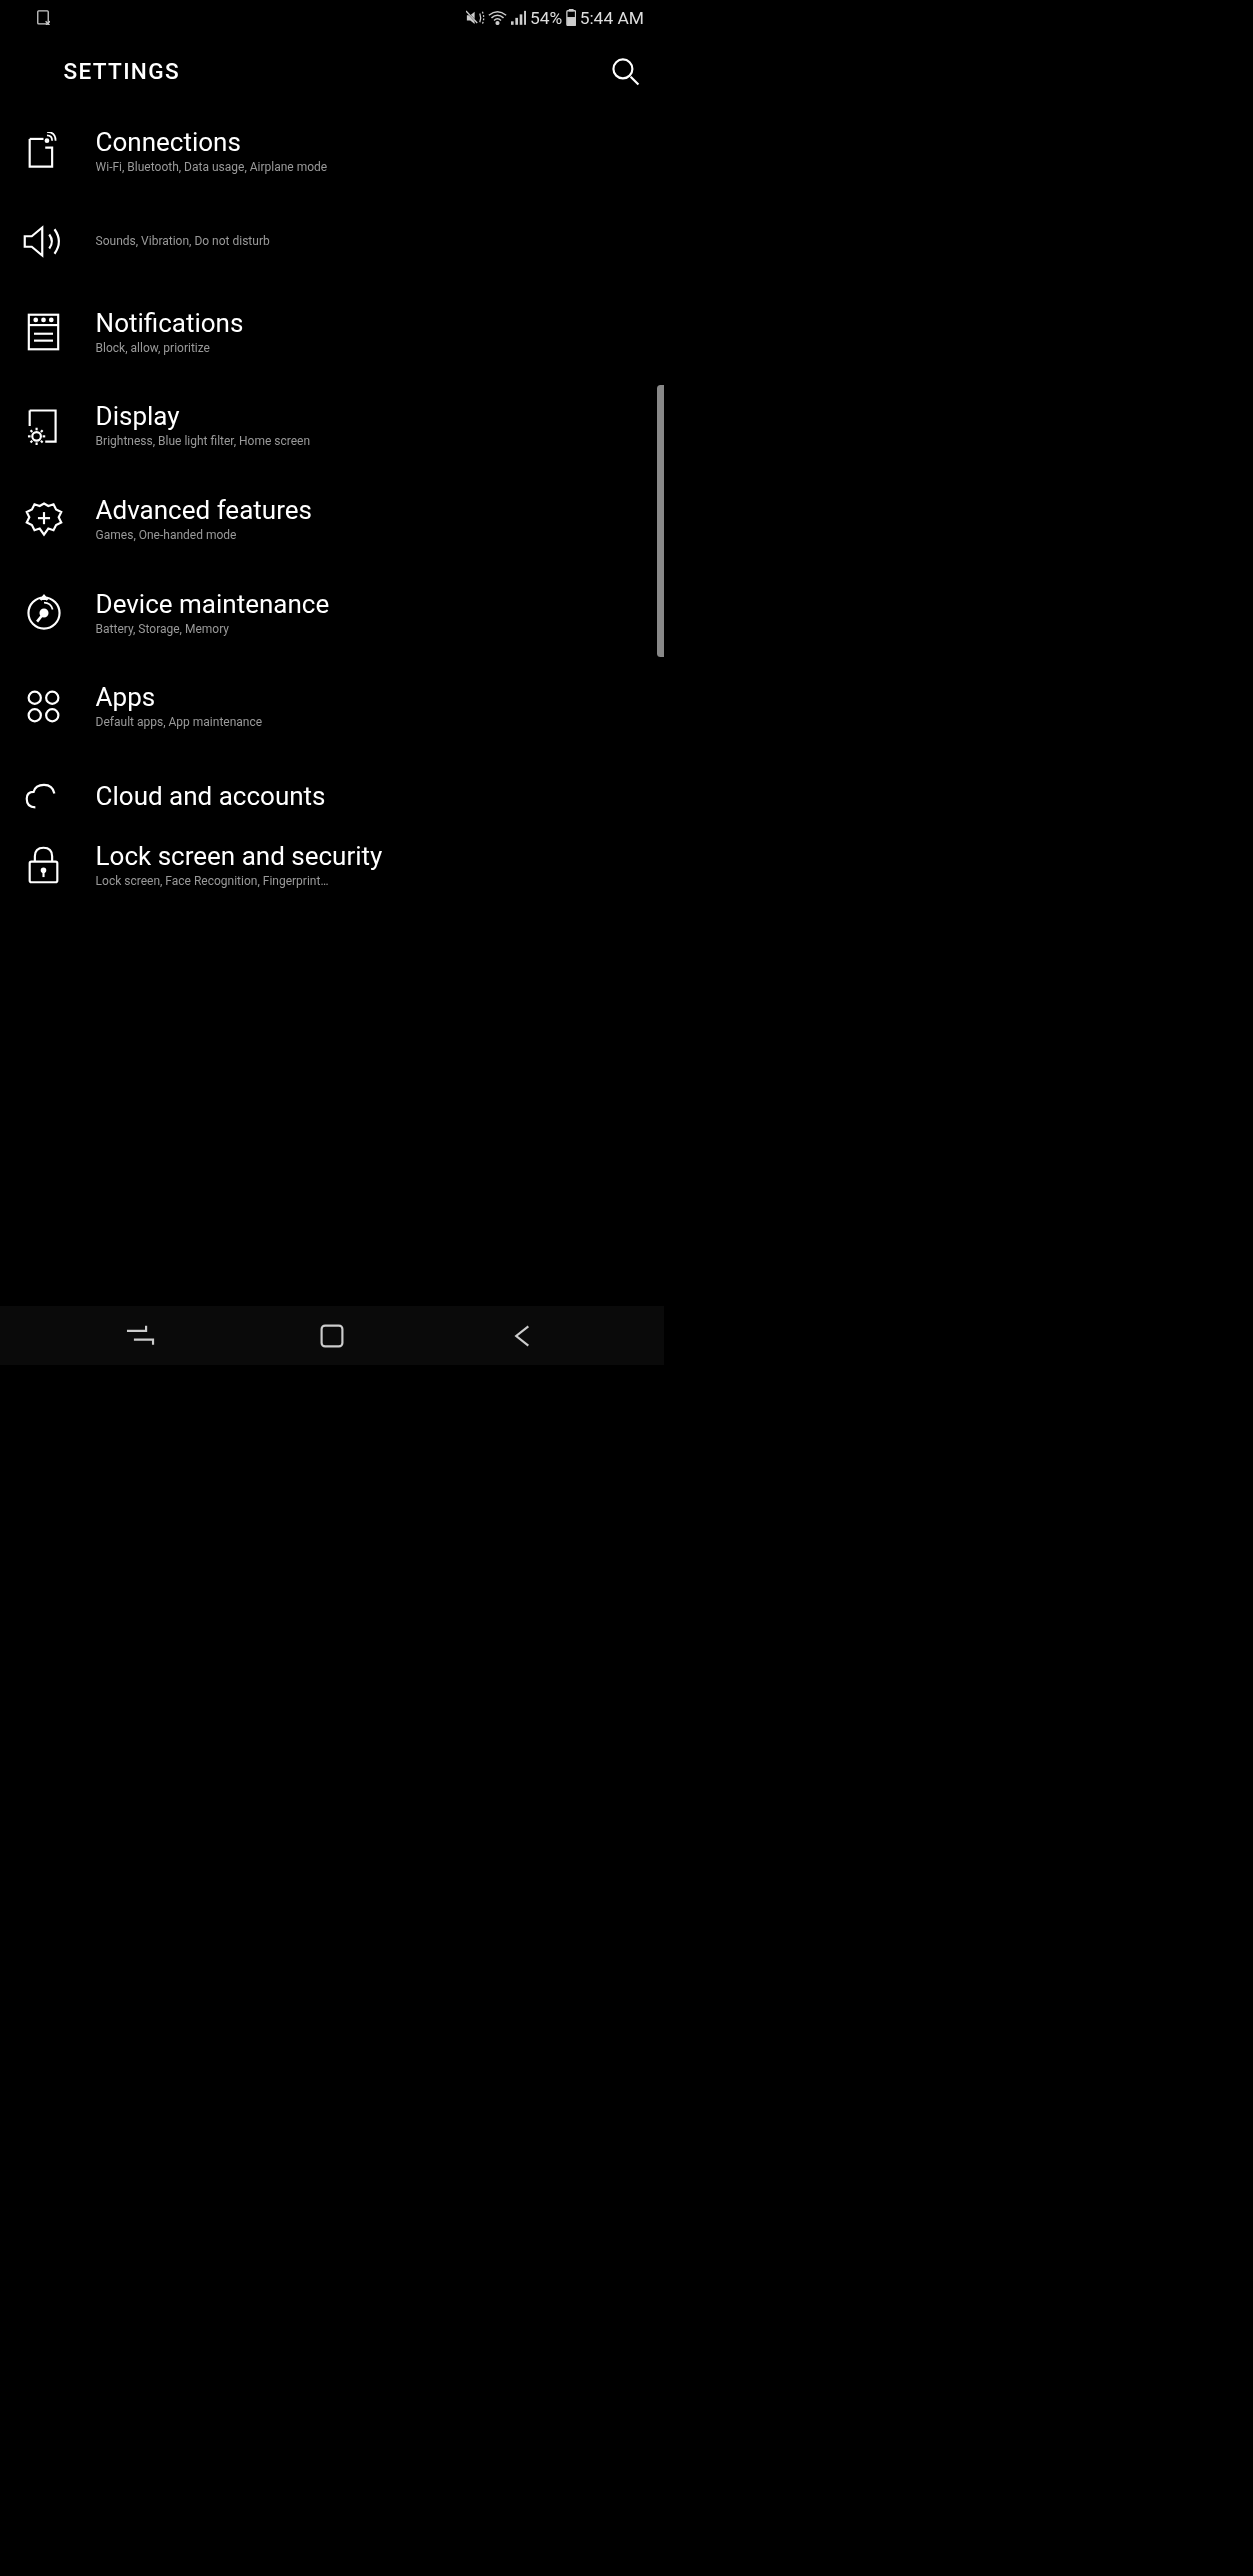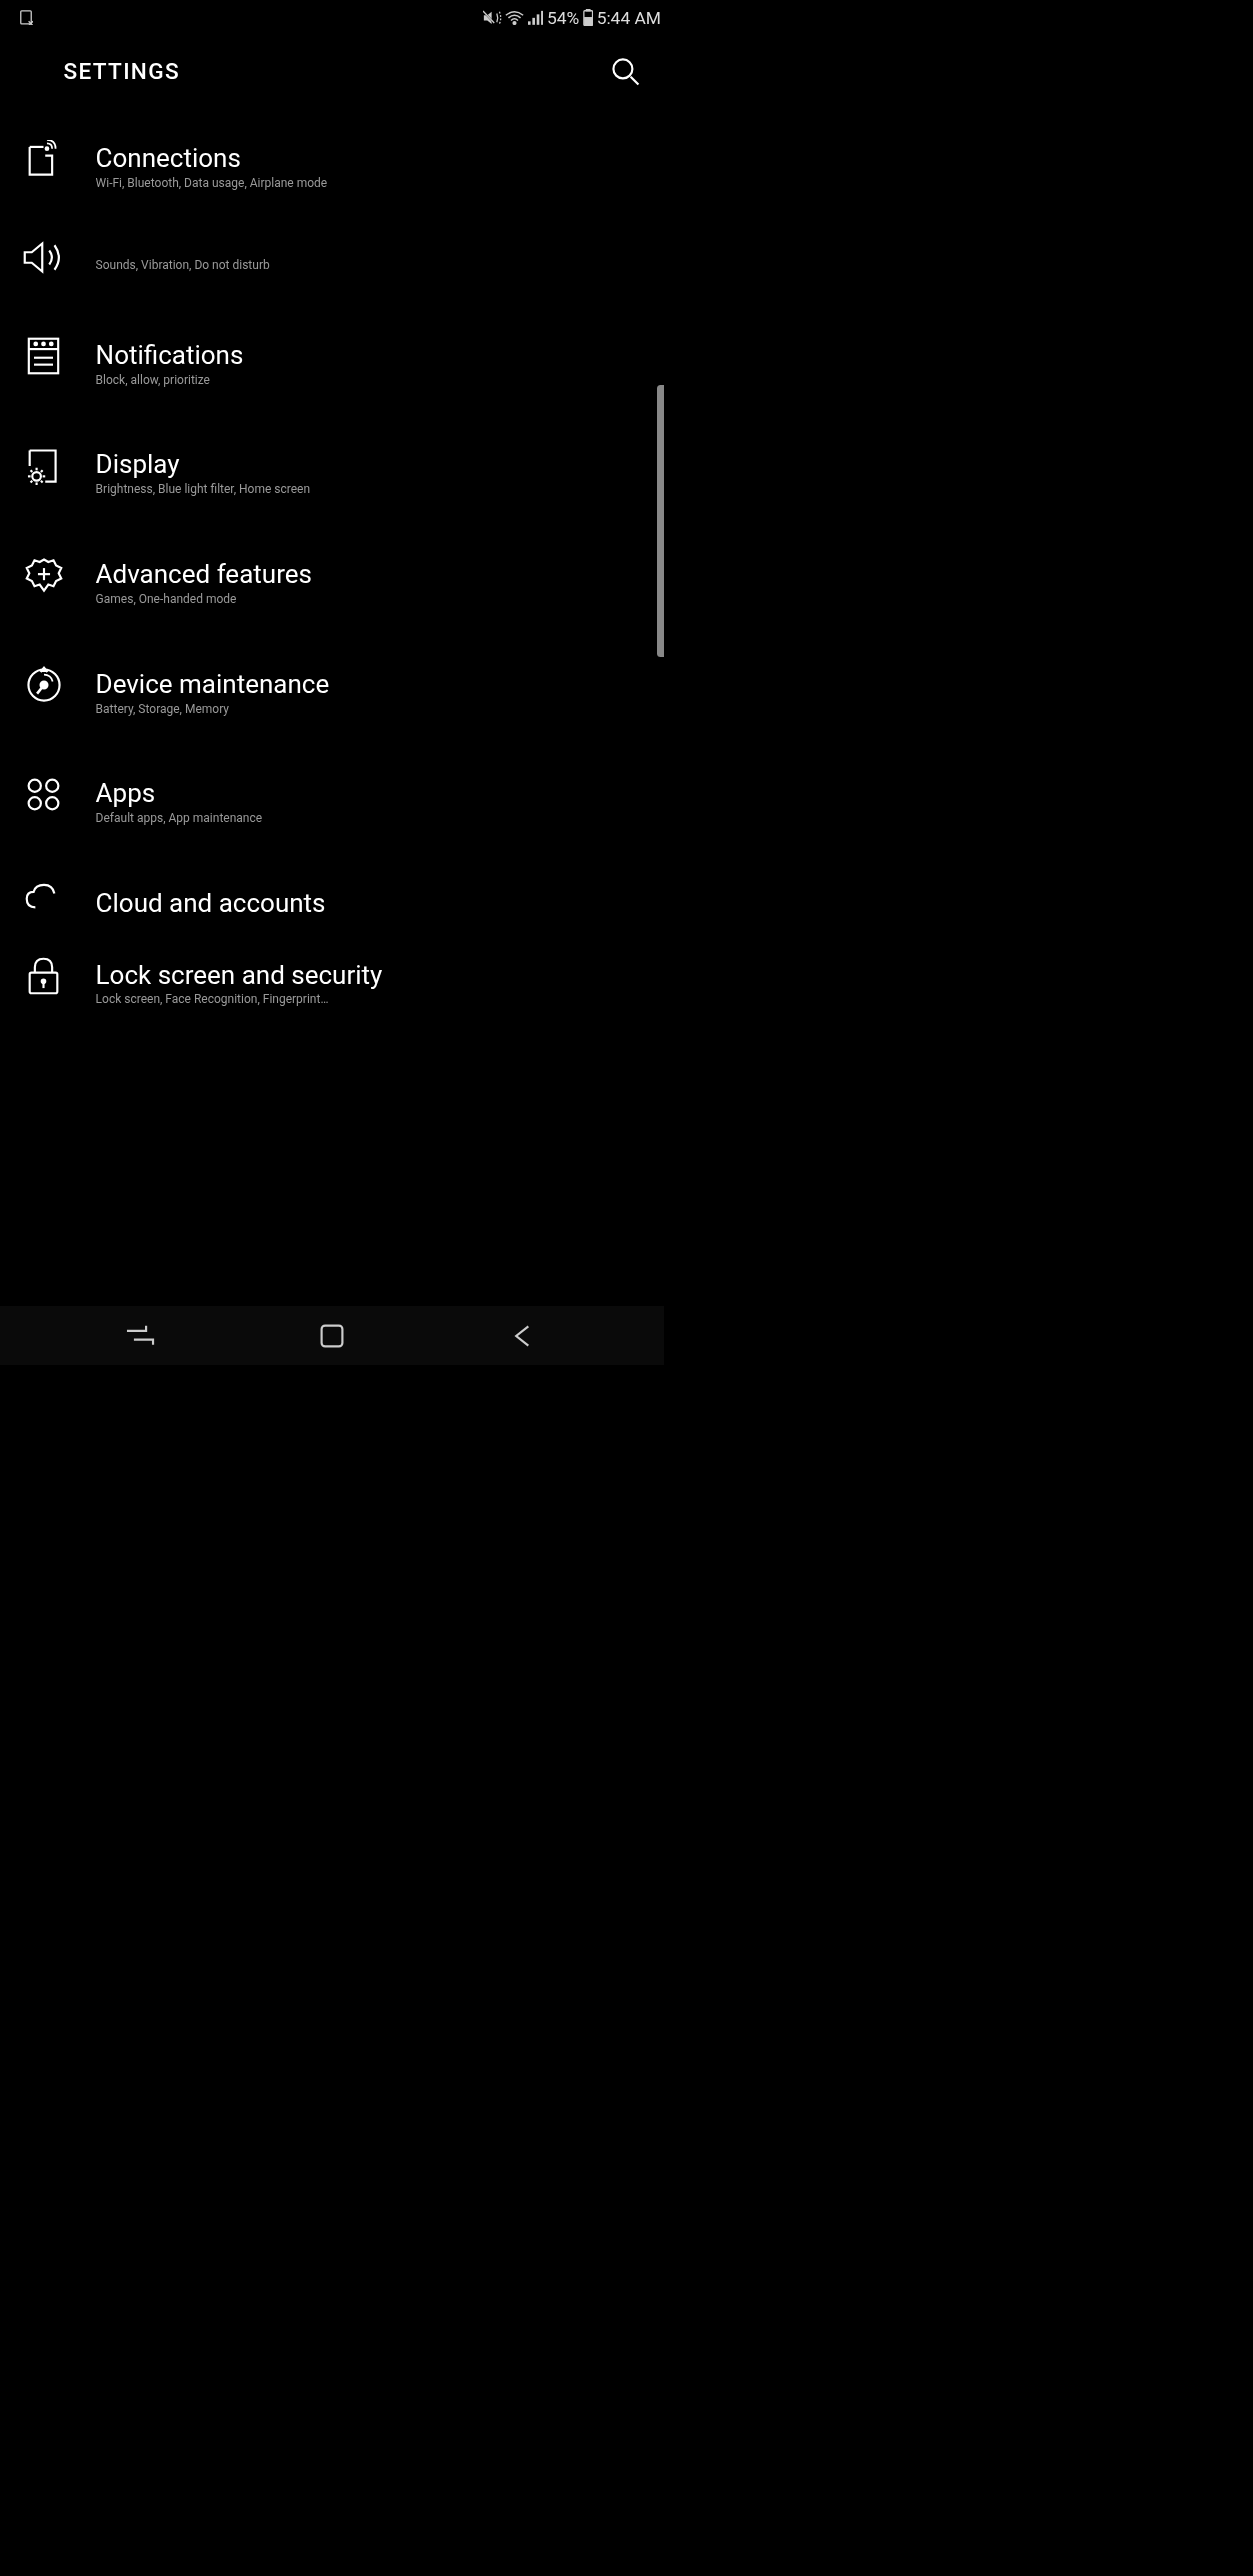--- a/index.html
+++ b/index.html
@@ -14,21 +14,21 @@
       color: #fff;
       font-family: -apple-system, BlinkMacSystemFont, 'Segoe UI', Roboto, sans-serif;
       overflow: hidden;
       position: relative;
     }
     .status-bar {
       height: 35px;
       display: flex;
       align-items: center;
       justify-content: space-between;
-      padding: 0 3px;
+      padding: 0 20px;
     }
     .status-left {
       display: flex;
       align-items: center;
       padding-left: 15.7px;
     }
     .status-right {
       display: flex;
       align-items: center;
       gap: 3.5px;
@@ -64,21 +64,20 @@
       width: 42px;
       height: 42px;
       display: flex;
       align-items: center;
       justify-content: center;
       flex-shrink: 0;
     }
     .setting-content {
       flex: 1;
       min-width: 0;
-      margin-top: 16px;
     }
     .setting-title {
       font-size: 26px;
       font-weight: 400;
       line-height: 1.2;
       color: #fff;
       margin-bottom: 1.7px;
     }
     .setting-desc {
       font-size: 12px;

